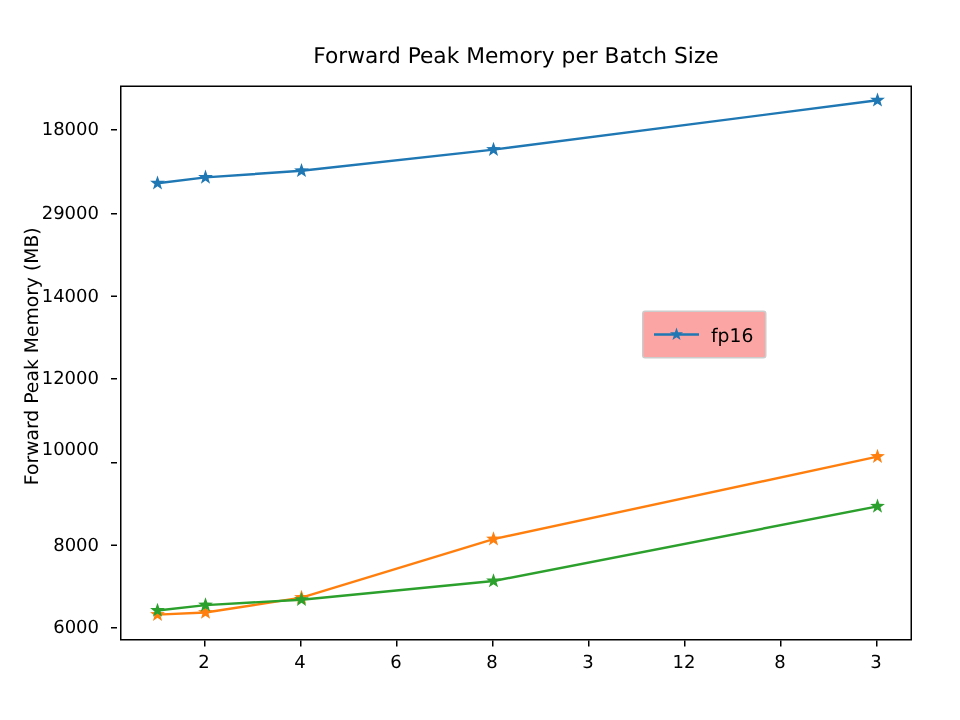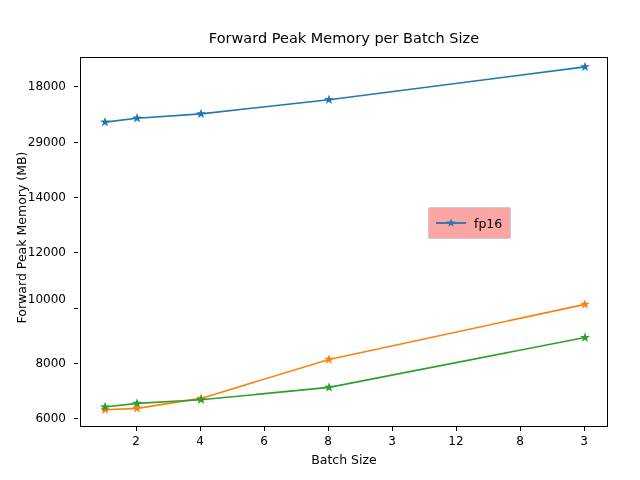--- a/index.html
+++ b/index.html
@@ -182,21 +182,20 @@
       <div class="x-tick-mark" style="left: 248px;"></div>
       <div class="x-tick-label" style="left: 312px;">3</div>
       <div class="x-tick-mark" style="left: 312px;"></div>
       <div class="x-tick-label" style="left: 376px;">12</div>
       <div class="x-tick-mark" style="left: 376px;"></div>
       <div class="x-tick-label" style="left: 440px;">8</div>
       <div class="x-tick-mark" style="left: 440px;"></div>
       <div class="x-tick-label" style="left: 504px;">3</div>
       <div class="x-tick-mark" style="left: 504px;"></div>
     </div>
-  <div id="x-axis-label">Batch Size</div>
 
   <div id="legend">
       <div class="legend-row">
         <span class="legend-swatch">
           <svg width="32" height="14" viewBox="0 0 32 14">
             <line x1="1" y1="7" x2="31" y2="7" stroke="#1f77b4" stroke-width="1.8"></line>
             <path d="M16.00,2.40 L17.08,5.51 L20.37,5.58 L17.75,7.57 L18.70,10.72 L16.00,8.84 L13.30,10.72 L14.25,7.57 L11.63,5.58 L14.92,5.51 Z" fill="#1f77b4"></path>
           </svg>
         </span>
         <span class="legend-label">fp16</span>

